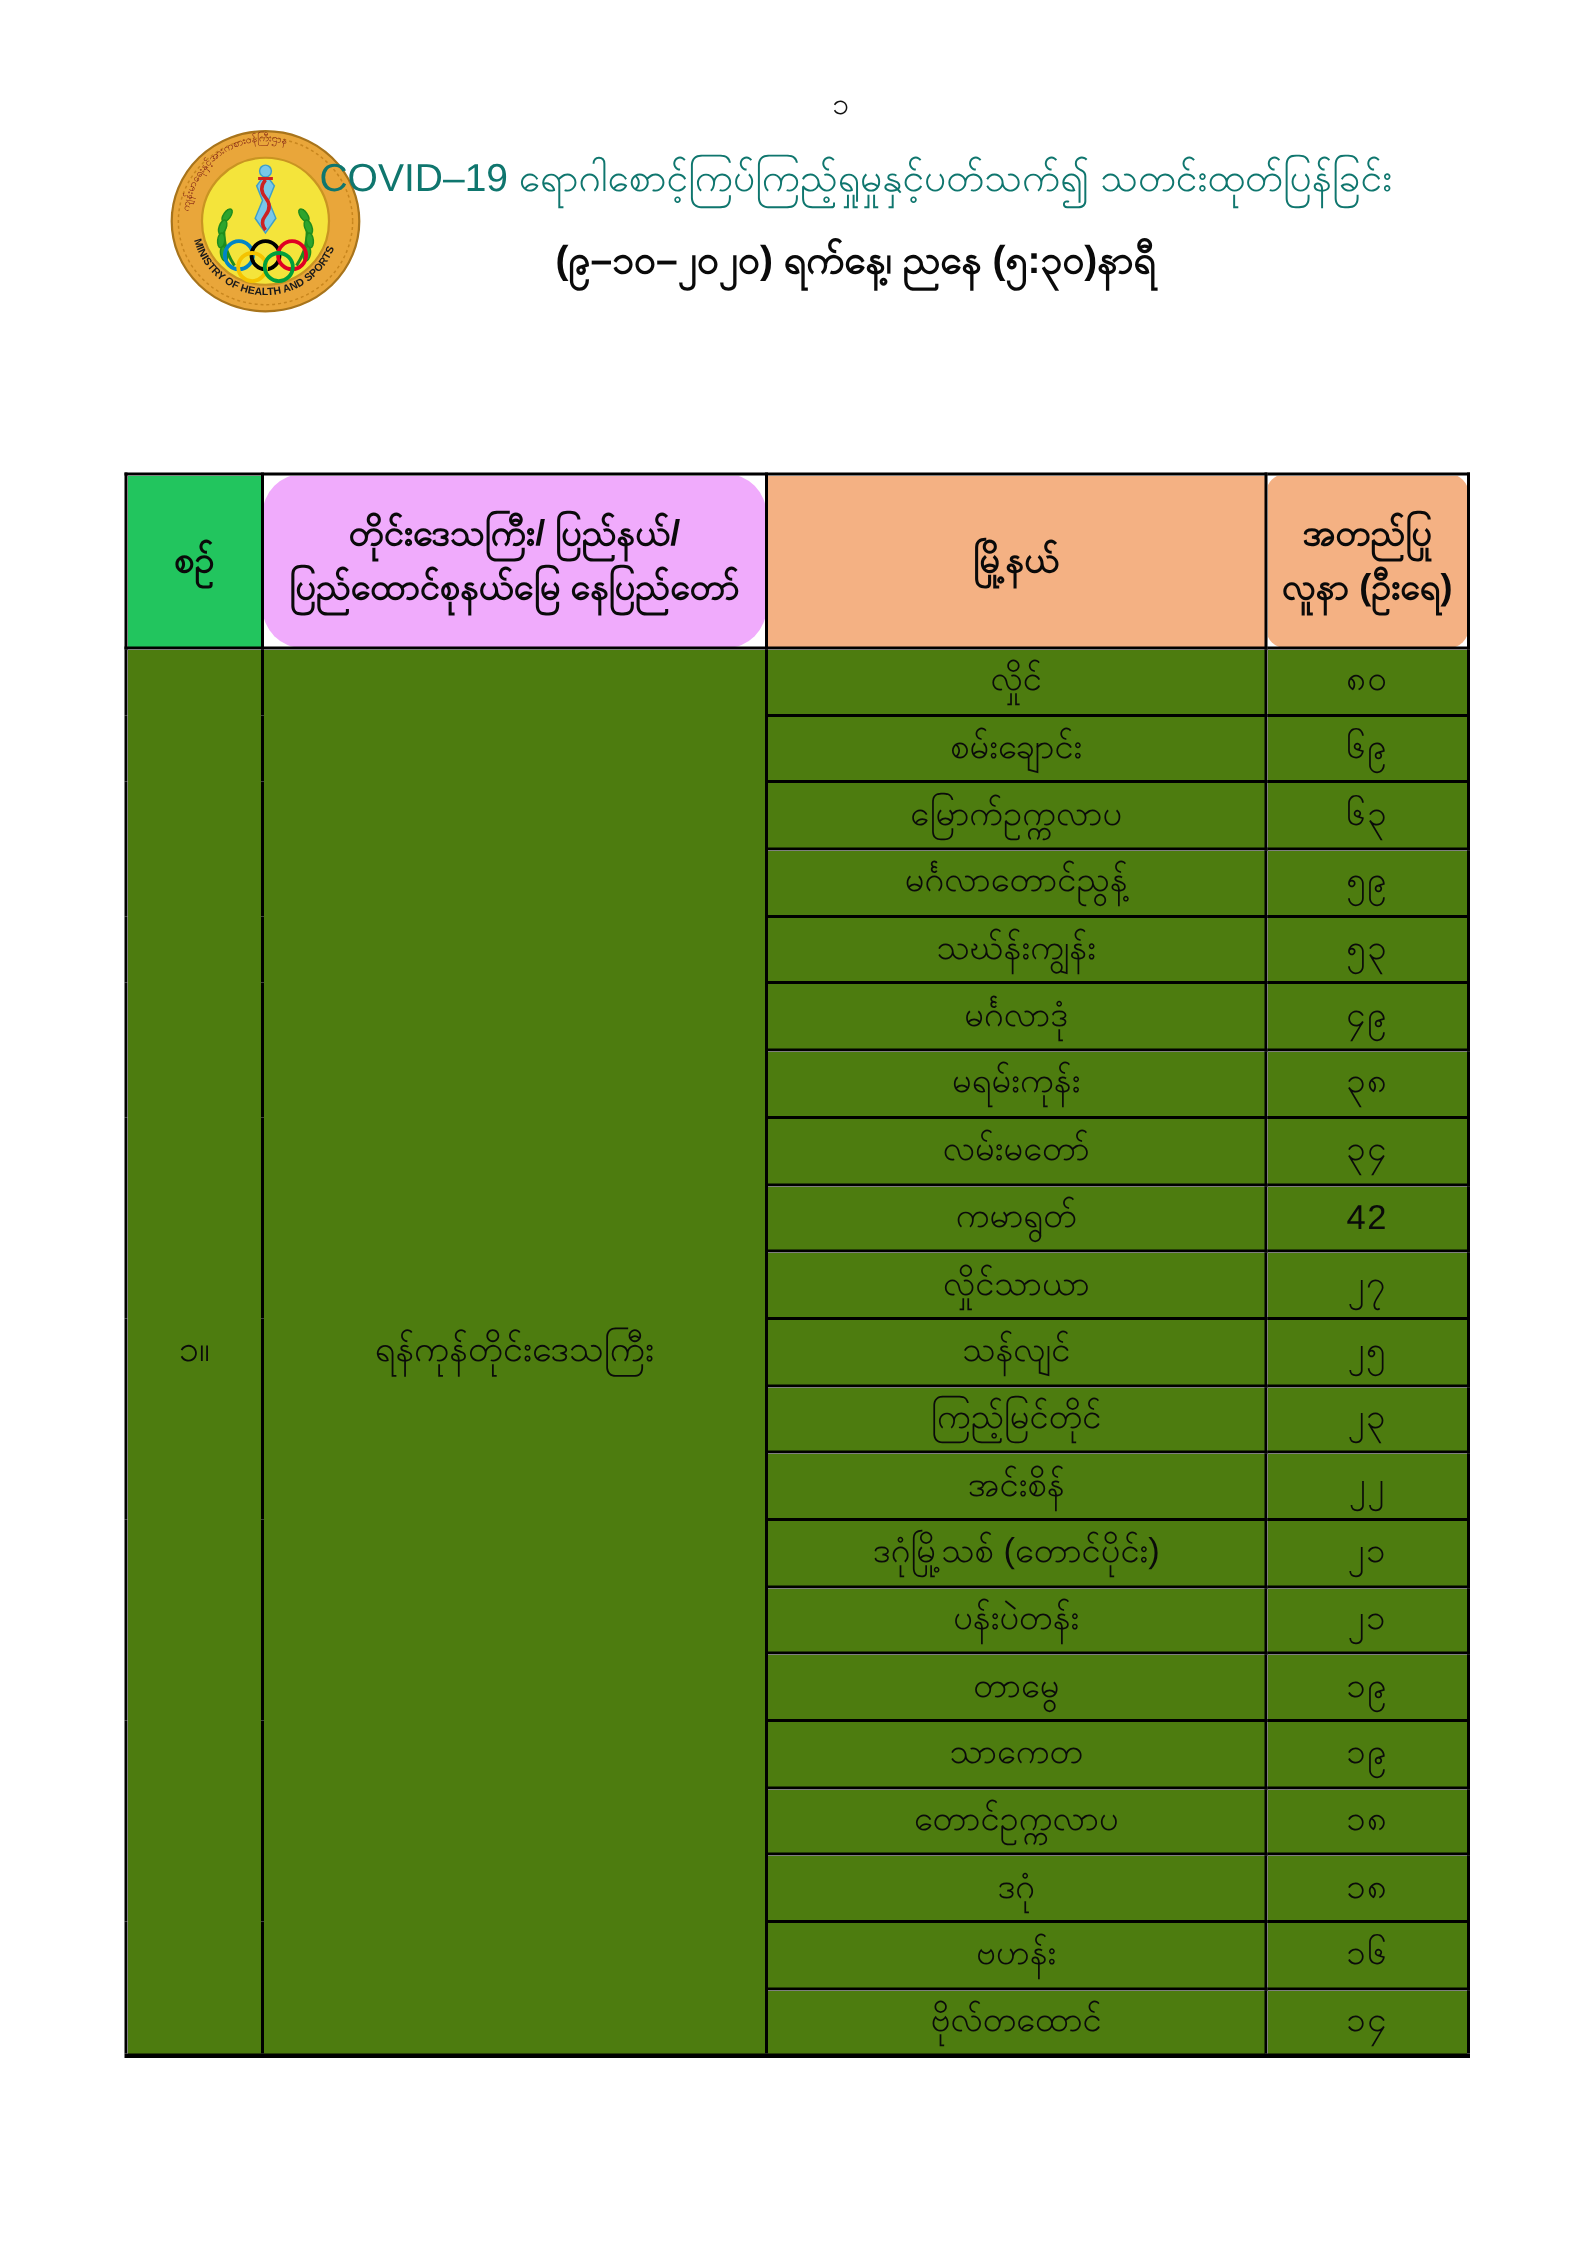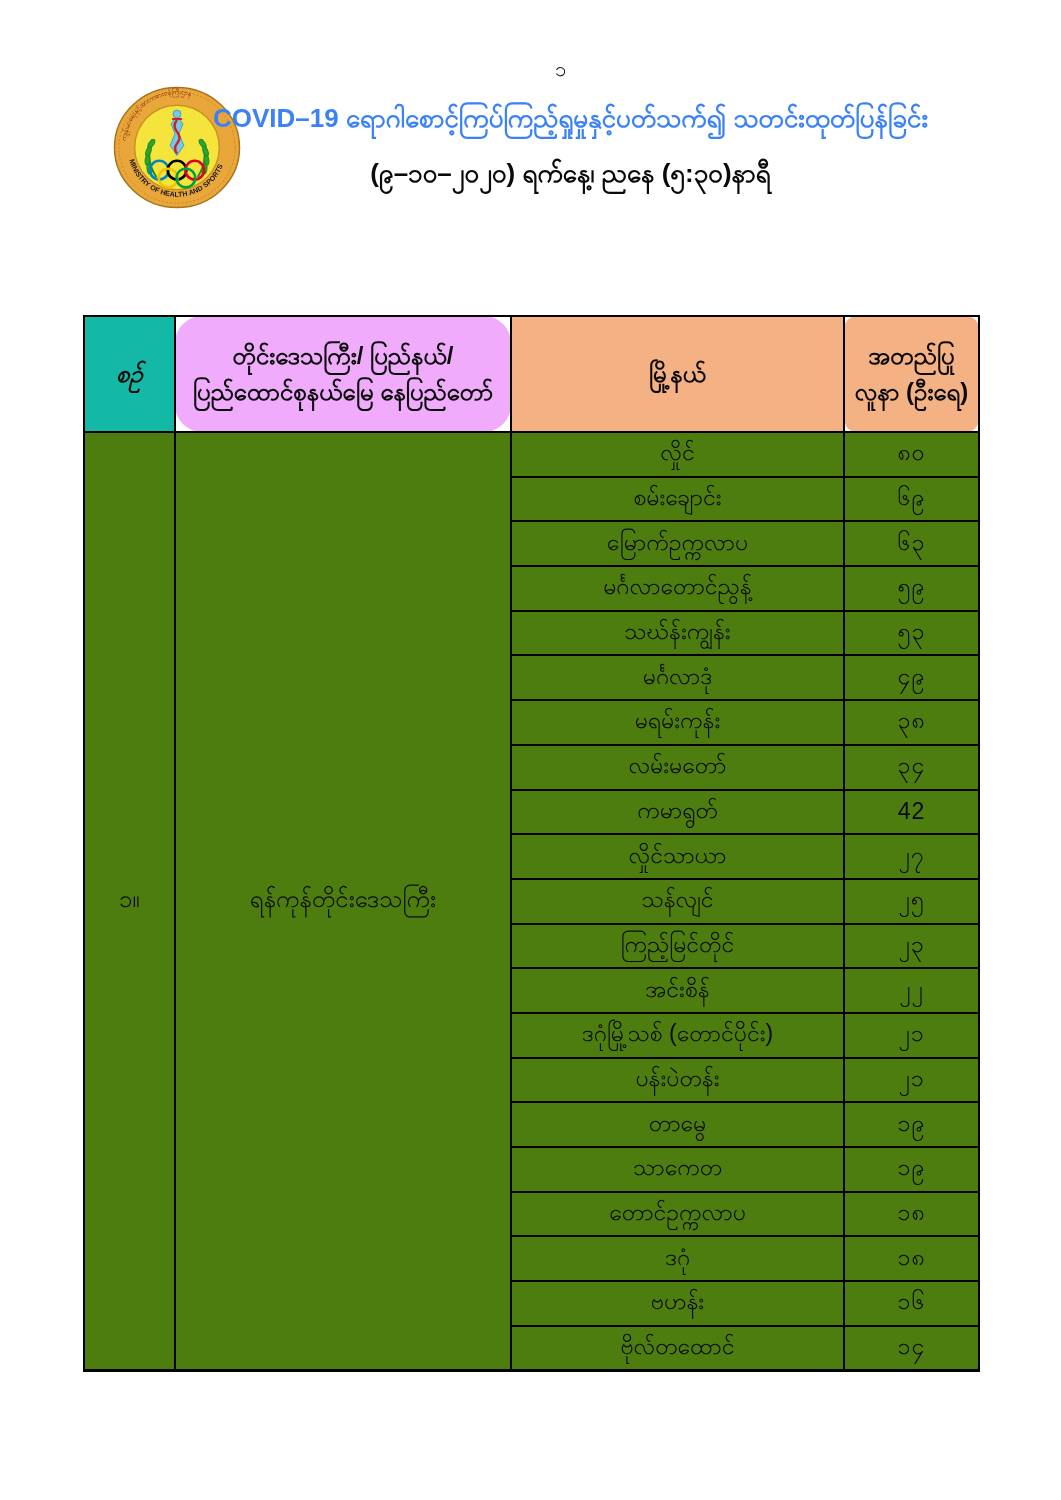--- a/index.html
+++ b/index.html
@@ -16,21 +16,21 @@
     text-align:center;font-size:20px;color:#111;
   }
   .logo{
     position:absolute;left:113px;top:86px;width:128px;height:123px;
   }
   .title-block{
     position:absolute;left:120px;right:40px;top:96px;
     text-align:center;
   }
   .title-line{
-    font-size:26px;font-weight:bold;line-height:44px;color:#3b82f6;
+    font-size:26px;font-weight:normal;line-height:44px;color:#0f766e;
   }
   .date-line{
     font-size:26px;font-weight:bold;line-height:44px;margin-top:11px;color:#0a0a0a;
   }
   .intro{
     position:absolute;left:84px;right:84px;top:210px;
     font-size:24px;line-height:52px;
     text-align:justify;color:#0a0a0a;
   }
   .intro .num{display:inline-block;margin-left:22px;}
@@ -128,21 +128,21 @@
 
   <table class="main">
     <colgroup>
         <col class="c1">
         <col class="c2">
         <col class="c3">
         <col class="c4">
       </colgroup>
     <thead>
       <tr>
-        <th style="background: #14b8a6; font-style: italic;">စဉ်</th>
+        <th style="background: #22c55e;">စဉ်</th>
         <th style="background: #f0abfc; border-radius: 27px;">တိုင်းဒေသကြီး/ ပြည်နယ်/ ပြည်ထောင်စုနယ်မြေ နေပြည်တော်</th>
         <th style="background: rgb(244, 177, 131); margin-top: 17px;">မြို့နယ်</th>
         <th style="background: rgb(244, 177, 131); border-radius: 13px;">အတည်ပြုလူနာ (ဦးရေ)</th>
       </tr>
     </thead>
     <tbody>
       <tr>
         <td class="no-cell" rowspan="21">၁။</td>
         <td class="region-cell" rowspan="21">ရန်ကုန်တိုင်းဒေသကြီး</td>
         <td>လှိုင်</td>

